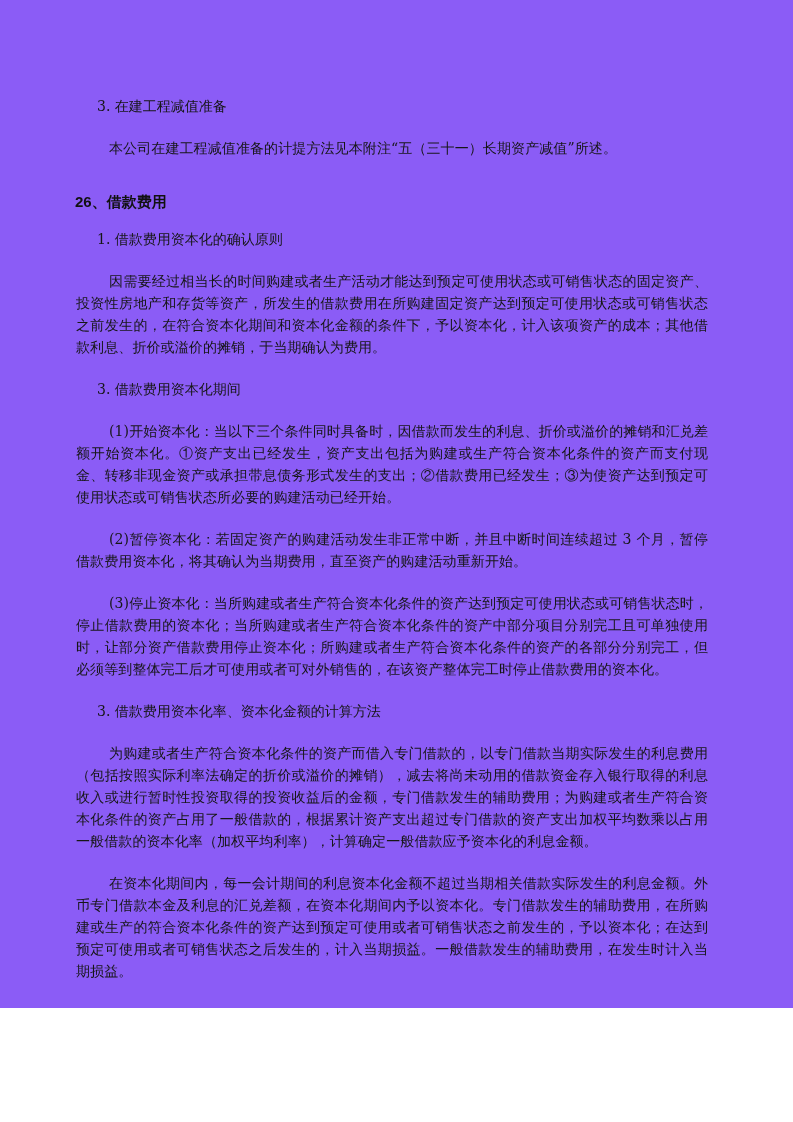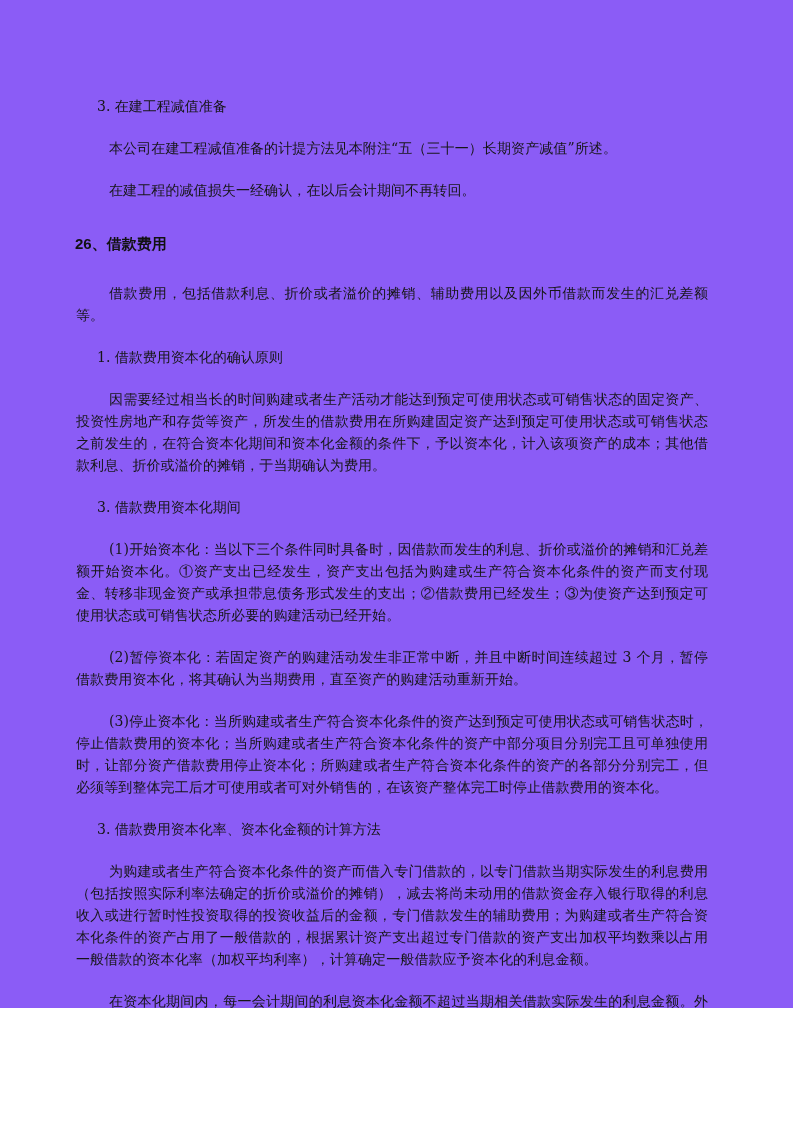--- a/index.html
+++ b/index.html
@@ -58,25 +58,23 @@
 </head>
 <body>
 
 <div class="page">
   <div class="content">
 
     <p class="subheading">3. 在建工程减值准备</p>
 
     <p class="para">本公司在建工程减值准备的计提方法见本附注“五（三十一）长期资产减值”所述。</p>
 
-    <p class="para">在建工程的减值损失一经确认，在以后会计期间不再转回。</p>
 
     <h2 class="section-heading">26、借款费用</h2>
 
-    <p class="para">借款费用，包括借款利息、折价或者溢价的摊销、辅助费用以及因外币借款而发生的汇兑差额等。</p>
 
     <p class="subheading">1. 借款费用资本化的确认原则</p>
 
     <p class="para">因需要经过相当长的时间购建或者生产活动才能达到预定可使用状态或可销售状态的固定资产、投资性房地产和存货等资产，所发生的借款费用在所购建固定资产达到预定可使用状态或可销售状态之前发生的，在符合资本化期间和资本化金额的条件下，予以资本化，计入该项资产的成本；其他借款利息、折价或溢价的摊销，于当期确认为费用。</p>
 
     <p class="subheading">3. 借款费用资本化期间</p>
 
     <p class="para">(1)开始资本化：当以下三个条件同时具备时，因借款而发生的利息、折价或溢价的摊销和汇兑差额开始资本化。①资产支出已经发生，资产支出包括为购建或生产符合资本化条件的资产而支付现金、转移非现金资产或承担带息债务形式发生的支出；②借款费用已经发生；③为使资产达到预定可使用状态或可销售状态所必要的购建活动已经开始。</p>
 
     <p class="para">(2)暂停资本化：若固定资产的购建活动发生非正常中断，并且中断时间连续超过 3 个月，暂停借款费用资本化，将其确认为当期费用，直至资产的购建活动重新开始。</p>

